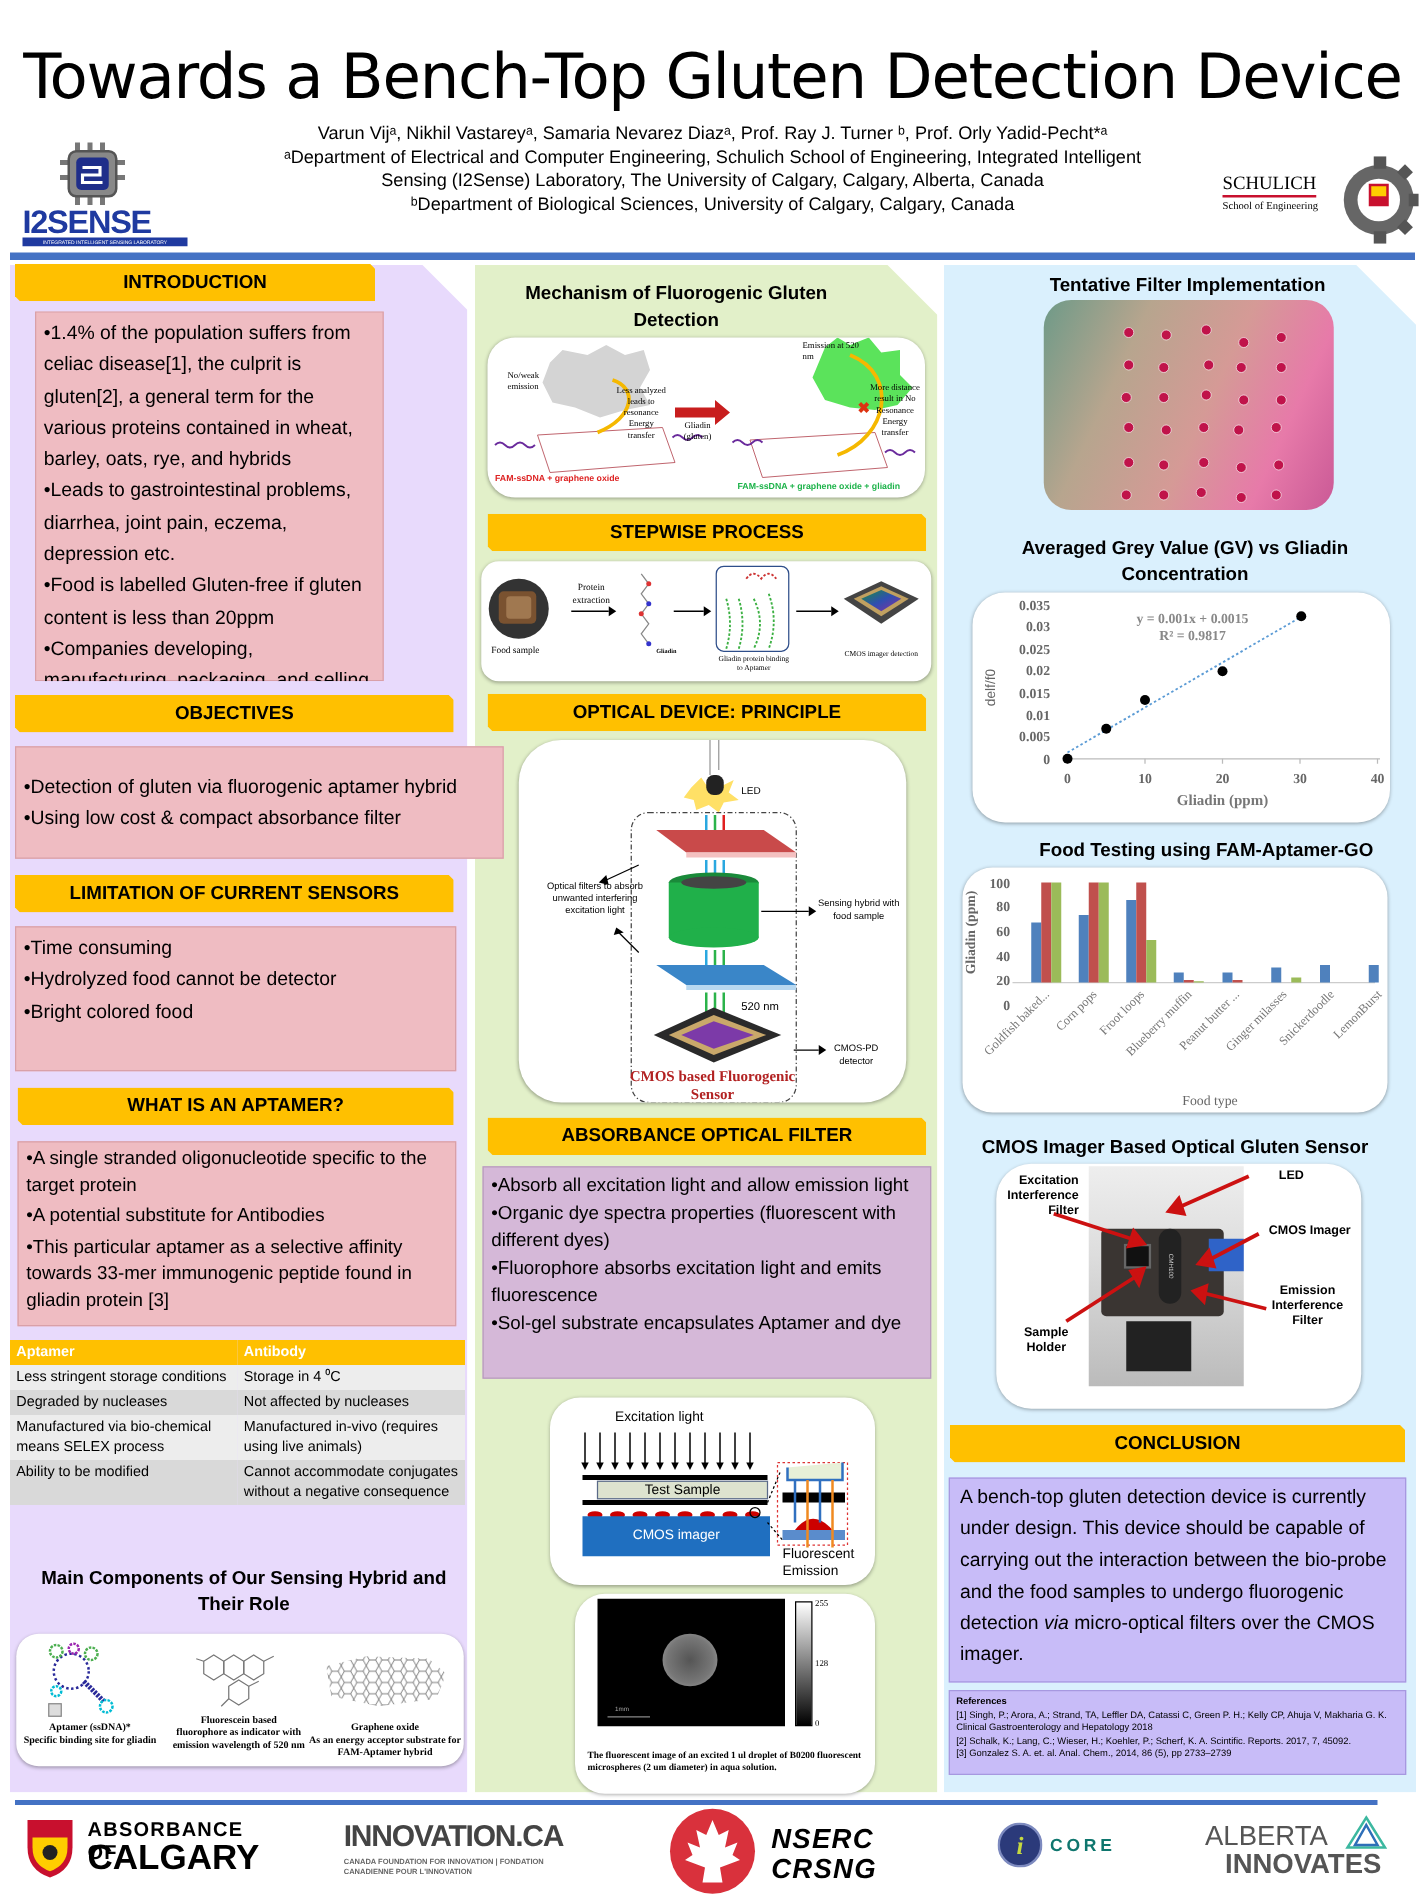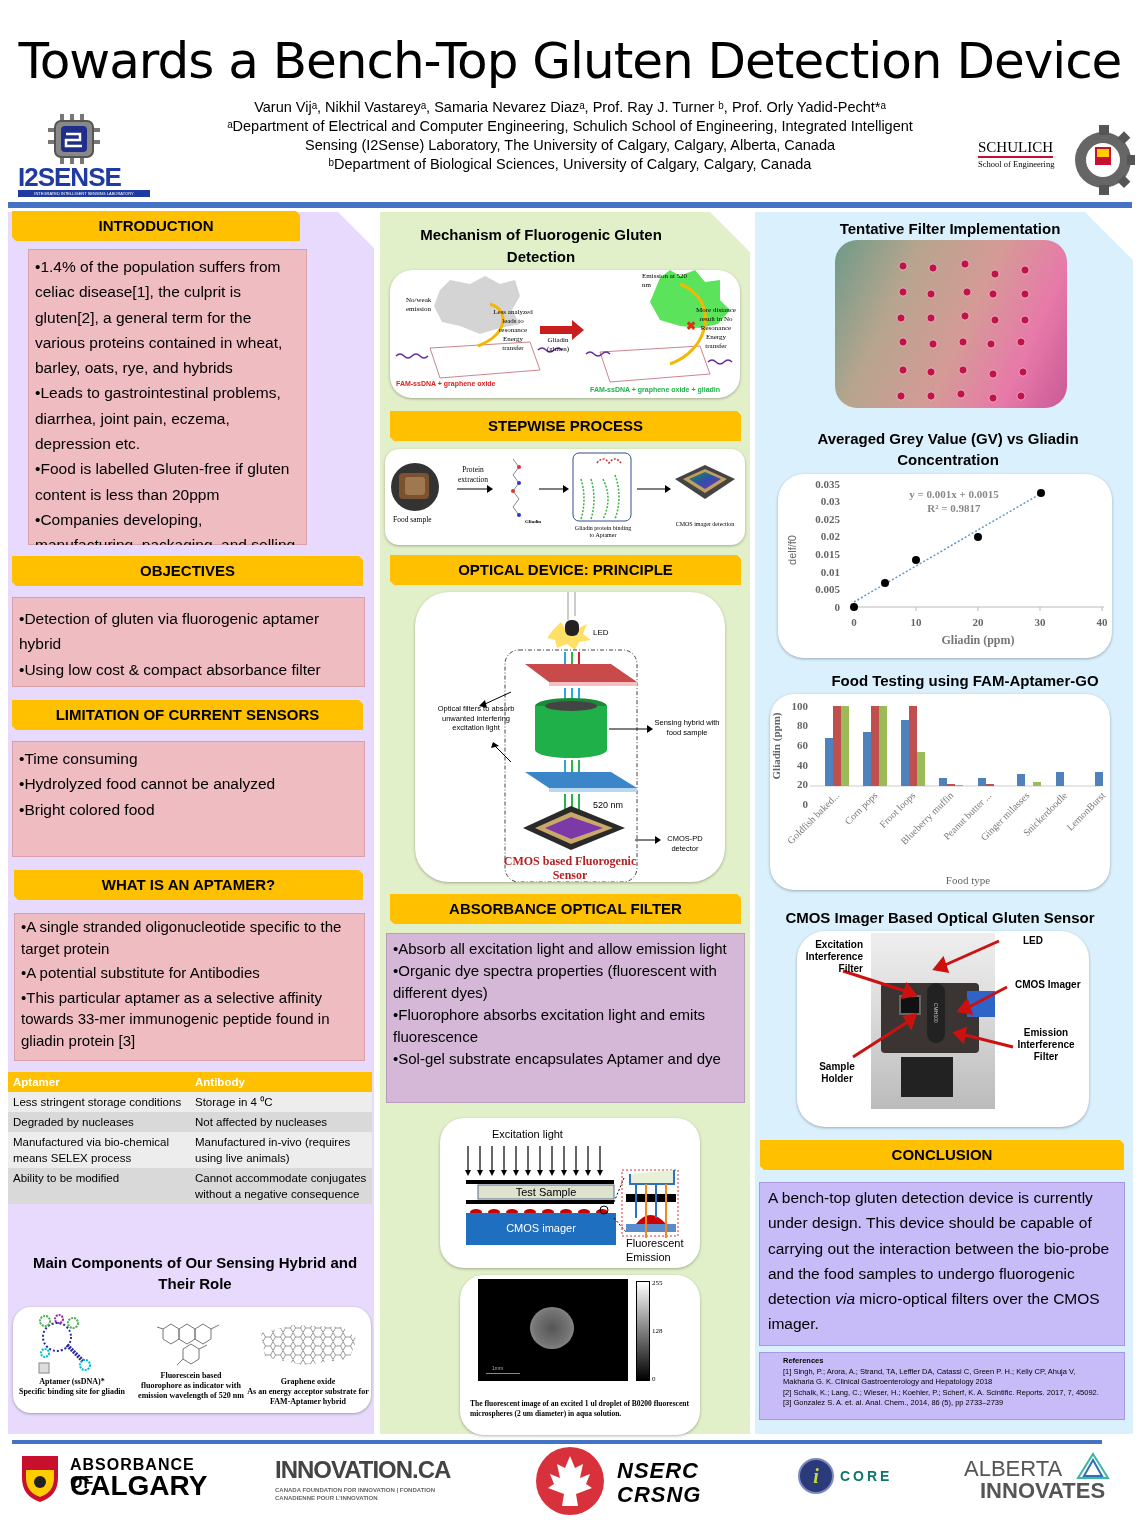--- a/index.html
+++ b/index.html
@@ -25,21 +25,21 @@
   .section-title { position: absolute; text-align: center; font-weight: bold; font-size: 15px; line-height: 21px; }
 
   table.cmp { position: absolute; left: 8px; top: 1072px; width: 364px; border-collapse: collapse; font-size: 11.5px; }
   table.cmp th { background: #ffc000; color: #fff; text-align: left; font-weight: bold; padding: 2px 5px; height: 20px; }
   table.cmp td { padding: 2px 5px; vertical-align: top; line-height: 16px; }
   table.cmp tr:nth-child(even) td { background: #d9d9d9; }
   table.cmp tr:nth-child(odd) td { background: #ededed; }
 
   .serif { font-family: "Liberation Serif", serif; }
   .tiny { font-size: 8px; line-height: 10px; }
-  .ref { position: absolute; left: 759px; top: 1352px; width: 366px; height: 68px; background: #c8bcf8; border: 1px solid #a798e0; font-size: 7.5px; line-height: 10.5px; padding: 3px 23px; }
+  .ref { position: absolute; left: 759px; top: 1352px; width: 366px; height: 68px; background: #c8bcf8; border: 1px solid #a798e0; font-size: 7.5px; line-height: 10.5px; padding: 3px 5px; }
 
   .logo-text { font-weight: bold; }
 </style>
 </head>
 <body>
 
 <h1 class="abs title">Towards a Bench-Top Gluten Detection Device</h1>
 
 <div class="abs" style="left:18px;top:112px;width:132px;height:86px;">
   <svg width="132" height="86" viewBox="0 0 132 86">
@@ -96,29 +96,29 @@
 
 <div class="banner" style="left:12px;top:211px;width:288px;">INTRODUCTION</div>
 <div class="textbox" style="left:12px;top:249px;width:279px;height:296px;clip-path:polygon(0 0, 325px 0, 353px 28px, 353px 100%, 0 100%);margin-left:16px;">
   <div>•1.4% of the population suffers from celiac disease[1], the culprit is gluten[2], a general term for the various proteins contained in wheat, barley, oats, rye, and hybrids</div>
   <div>•Leads to gastrointestinal problems, diarrhea, joint pain, eczema, depression etc.</div>
   <div>•Food is labelled Gluten-free if gluten content is less than 20ppm</div>
   <div>•Companies developing, manufacturing, packaging, and selling gluten-free products should accurately monitor the gluten level</div>
 </div>
 
 <div class="banner" style="left:12px;top:556px;width:351px;">OBJECTIVES</div>
-<div class="textbox" style="left:12px;top:597px;width:353px;height:90px;padding-top:8px;">
+<div class="textbox" style="left:12px;top:597px;width:391px;height:90px;padding-top:19px;">
   <div>•Detection of gluten via fluorogenic aptamer hybrid</div>
   <div>•Using low cost &amp; compact absorbance filter</div>
 </div>
 
 <div class="banner" style="left:12px;top:700px;width:351px;">LIMITATION OF CURRENT SENSORS</div>
 <div class="textbox" style="left:12px;top:741px;width:353px;height:116px;">
   <div>•Time consuming</div>
-  <div>•Hydrolyzed food  cannot be analyzed</div>
+  <div>•Hydrolyzed food  cannot be detector</div>
   <div>•Bright colored food</div>
 </div>
 
 <div class="banner" style="left:14px;top:870px;width:349px;">WHAT IS AN APTAMER?</div>
 <div class="textbox" style="left:14px;top:913px;width:351px;height:148px;font-size:15px;line-height:21.5px;padding-top:2px;">
   <div style="margin-bottom:3px;">•A single stranded oligonucleotide specific to the target protein</div>
   <div style="margin-bottom:3px;">•A potential substitute for Antibodies</div>
   <div>•This particular aptamer as a selective affinity towards 33-mer immunogenic peptide found in gliadin protein [3]</div>
 </div>
 

